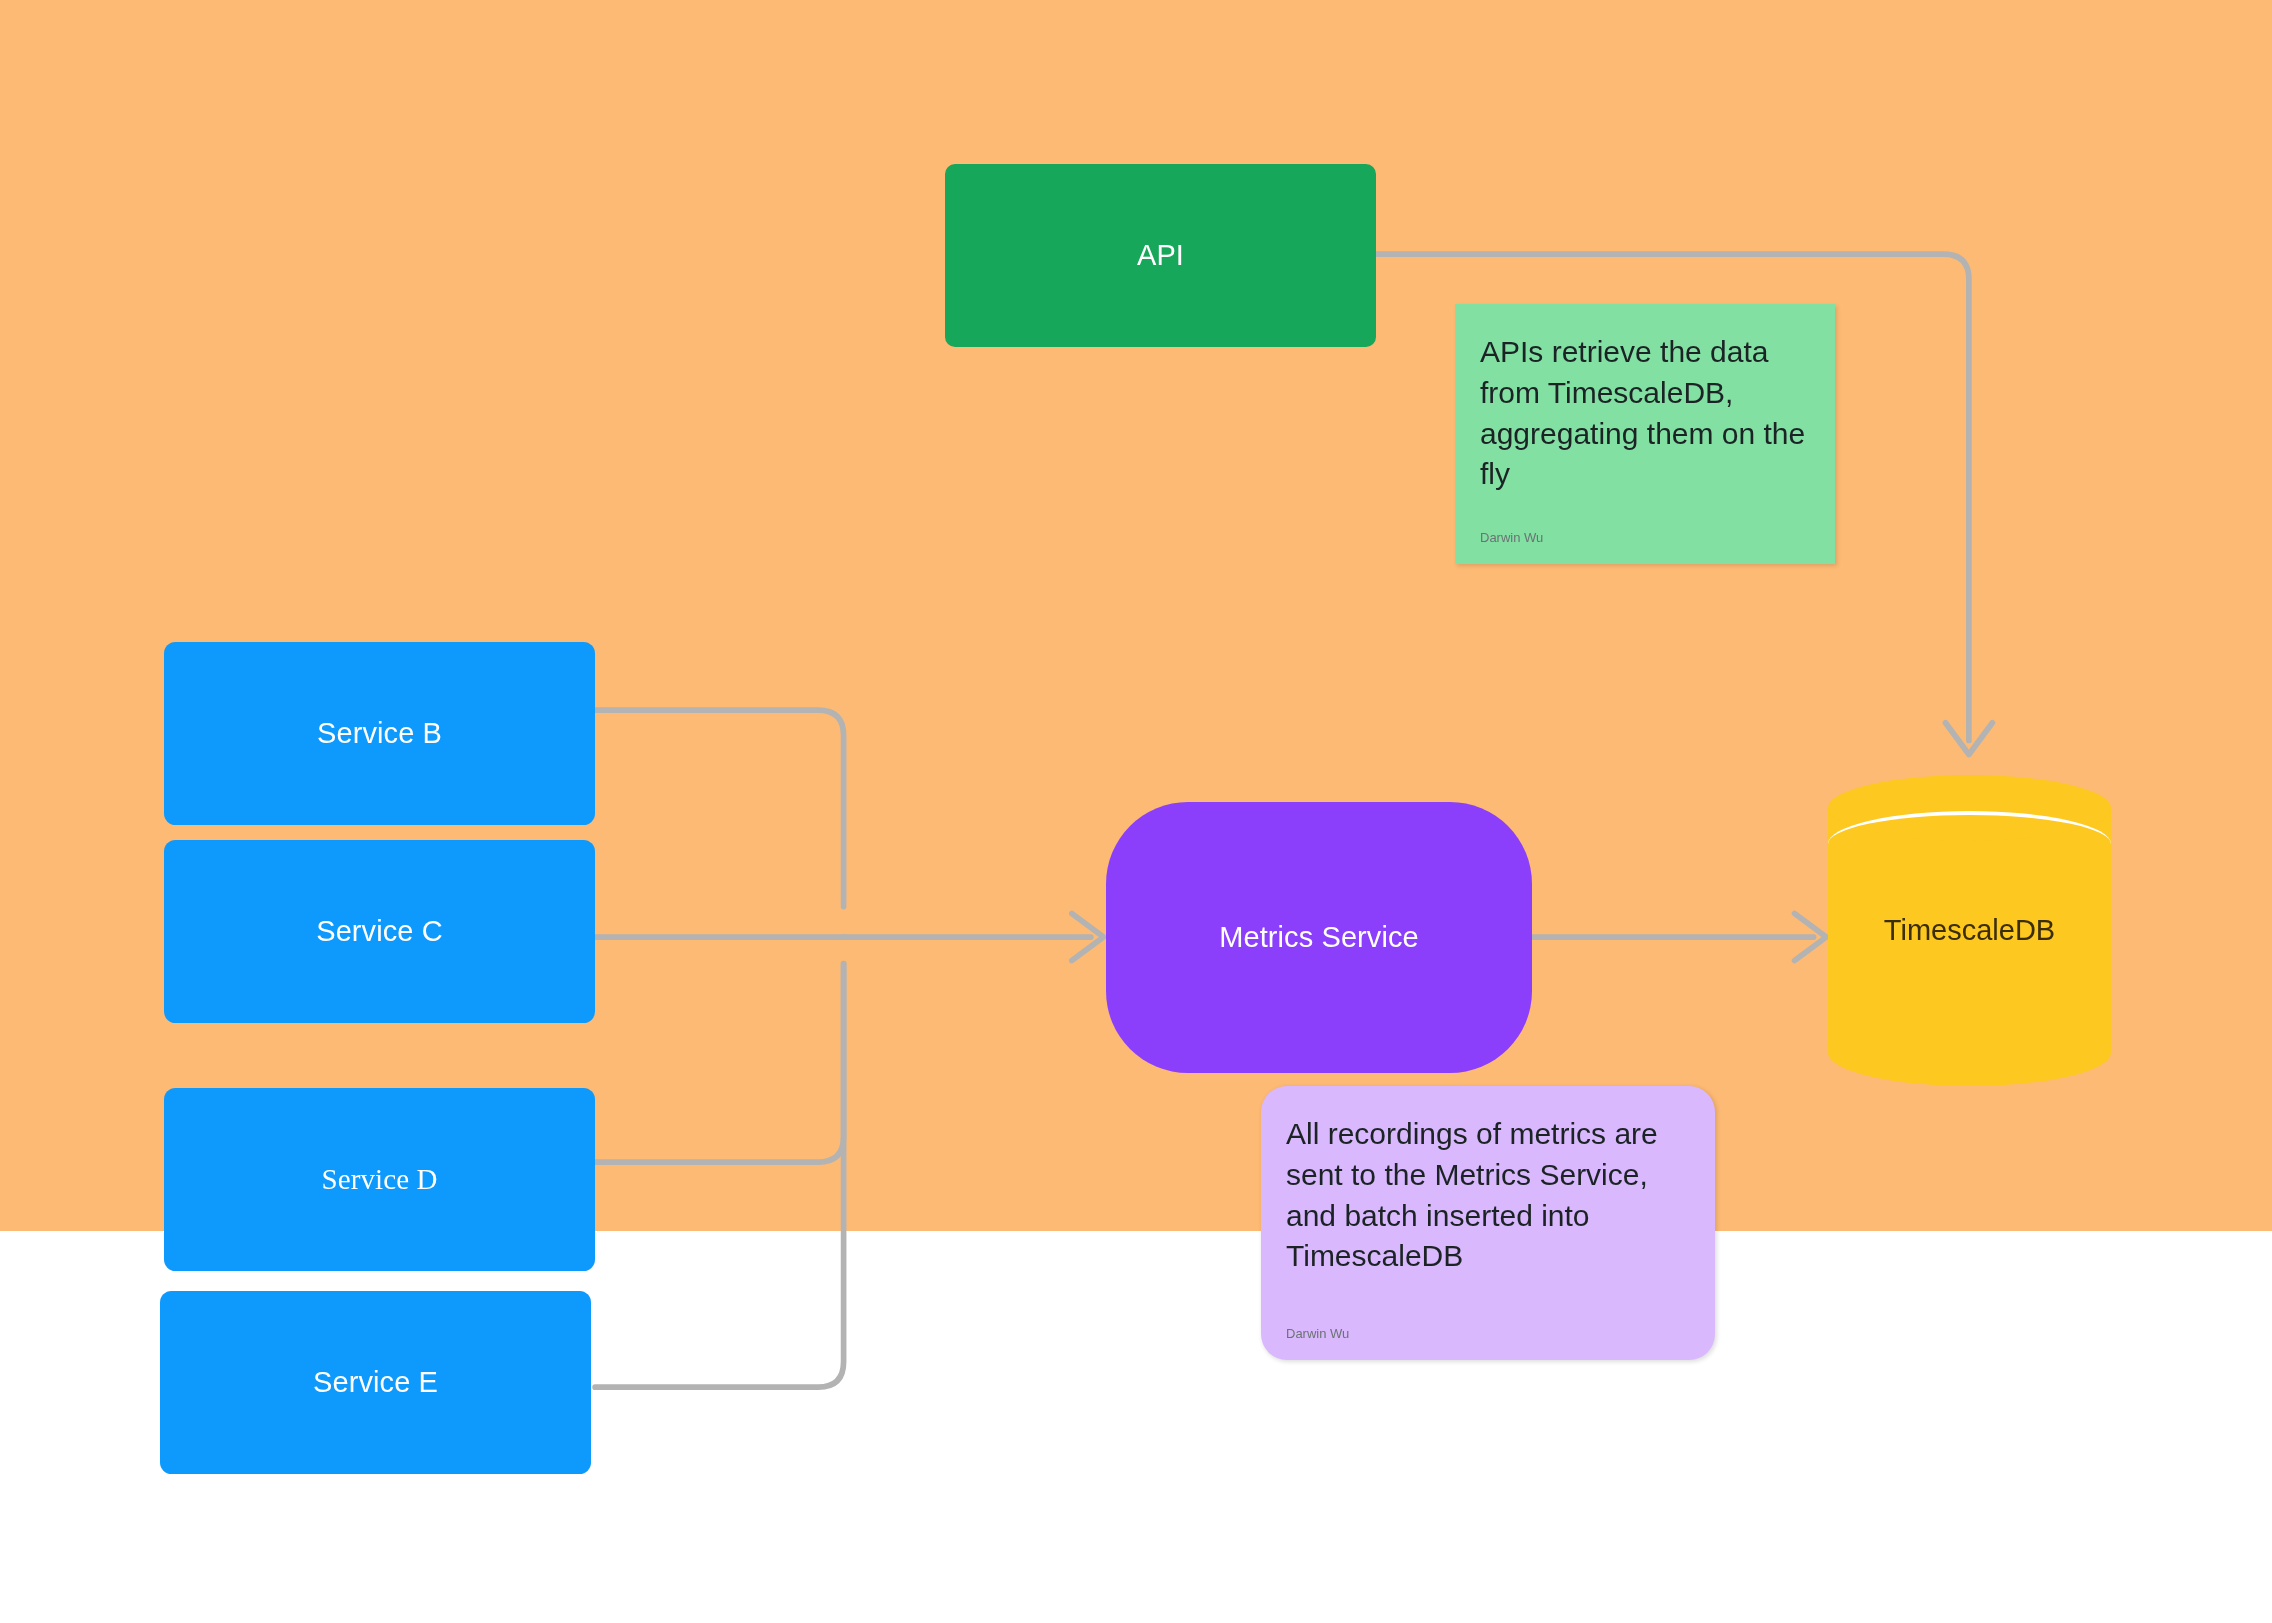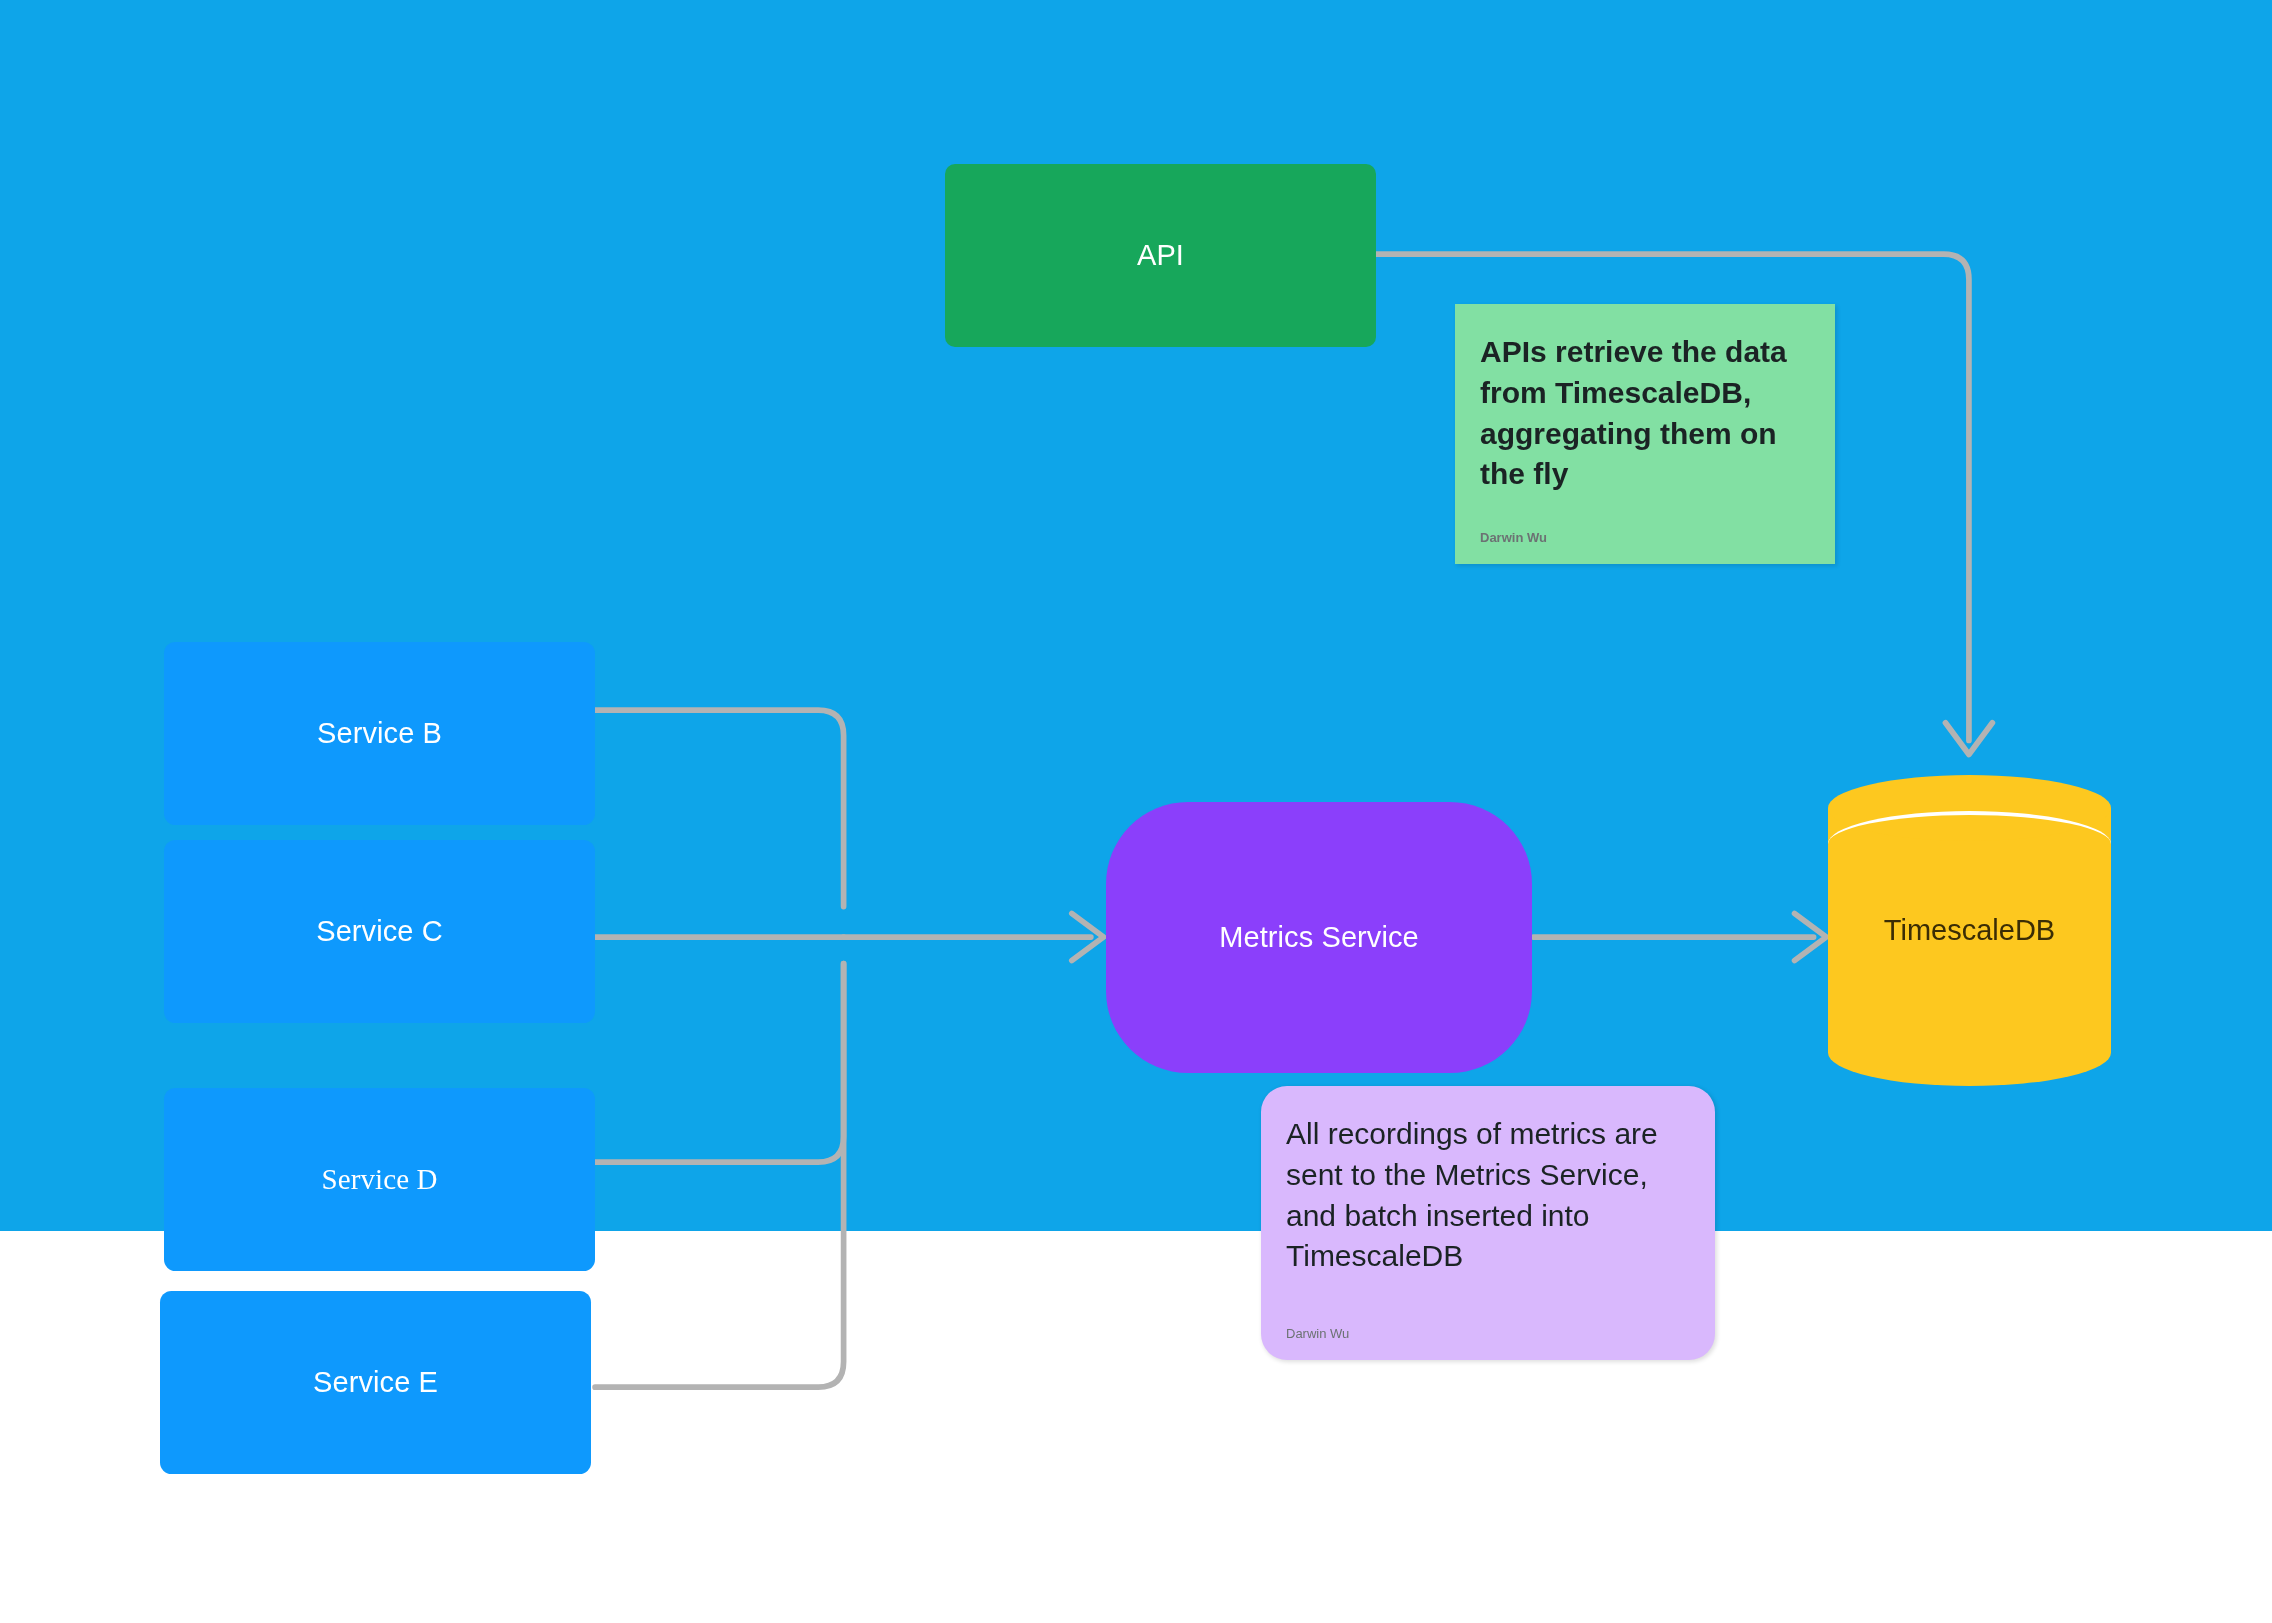--- a/index.html
+++ b/index.html
@@ -10,21 +10,21 @@
   body {
     width: 2273px;
     height: 1623px;
     font-family: "Liberation Sans", sans-serif;
     overflow: hidden;
   }
   #canvas {
     position: relative;
     width: 2273px;
     height: 1231px;
-    background: #0ea5e9;
+    background: #fdba74;
   }
   #wires {
     position: absolute;
     left: 0; top: 0;
     width: 2273px;
     height: 1623px;
     pointer-events: none;
   }
 
   
@@ -180,21 +180,21 @@
     <span class="node-label">Metrics Service</span>
   </div>
 
   <div class="node-db" style="left:1828px; top:775px; width:283px; height:311px;text-align:center;">
     <div class="db-body"></div>
     <div class="db-top"></div>
     <div class="db-seam"></div>
     <div class="db-label">TimescaleDB</div>
   </div>
 
-  <div class="note note-green" style="left:1455px; top:304px; width:380px; height:260px;font-weight:bold;">
+  <div class="note note-green" style="left:1455px; top:304px; width:380px; height:260px;">
     <div class="note-text">APIs retrieve the data from TimescaleDB, aggregating them on the fly</div>
     <div class="note-author">Darwin Wu</div>
   </div>
 
   <div class="note note-purple" style="left:1261px; top:1086px; width:454px; height:274px;">
     <div class="note-text">All recordings of metrics are sent to the Metrics Service, and batch inserted into TimescaleDB</div>
     <div class="note-author">Darwin Wu</div>
   </div>
 
 </div>

